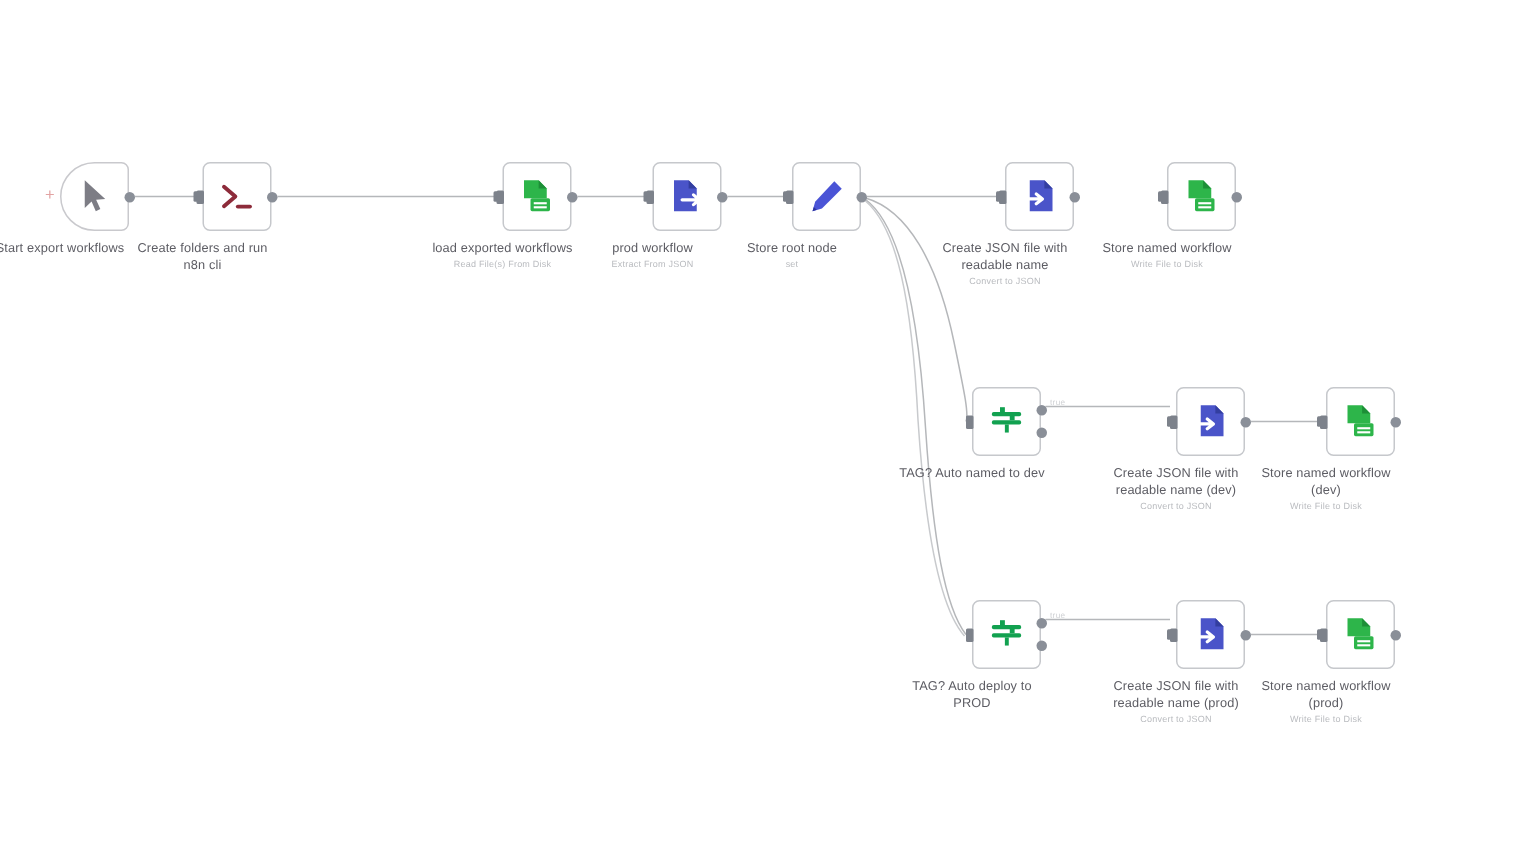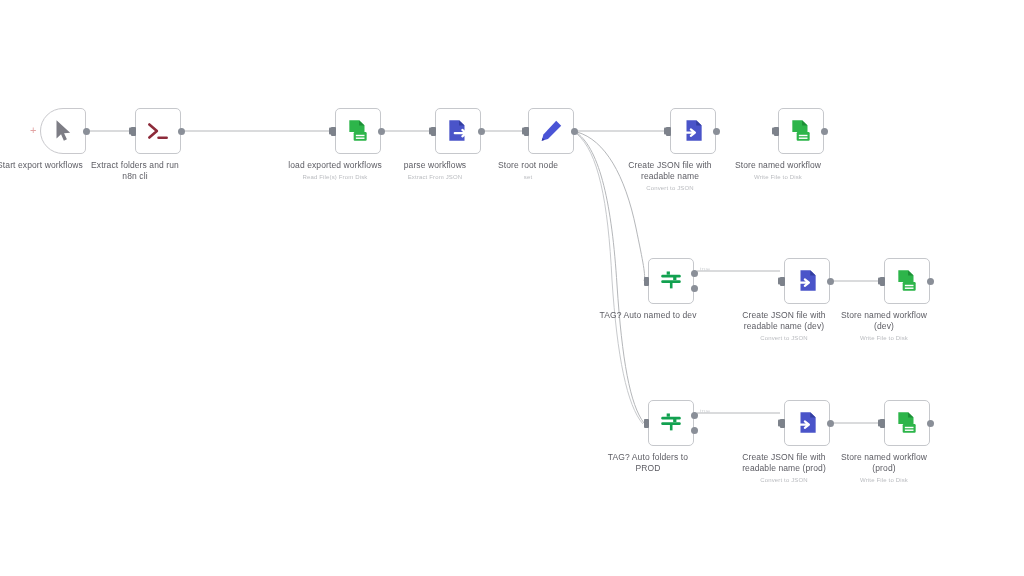--- a/index.html
+++ b/index.html
@@ -193,21 +193,21 @@
   <div class="node" style="left:135px; top:108px;">
     <div class="node-box">
       <svg class="node-icon" viewBox="0 0 24 24">
         <path d="M4 6 L11 12 L4 18" fill="none" stroke="#8d2b3a" stroke-width="2.4" stroke-linecap="round" stroke-linejoin="round"></path>
         <path d="M12.5 18.2 L20 18.2" fill="none" stroke="#8d2b3a" stroke-width="2.4" stroke-linecap="round"></path>
       </svg>
     </div>
     <div class="port in"></div>
     <div class="port out"></div>
     <div class="labels">
-      <div class="node-title">Extract folders and run
+      <div class="node-title">Create folders and run
 n8n cli</div>
       <div class="node-subtitle"></div>
     </div>
   </div>
 
   <div class="node" style="left:335px; top:108px;">
     <div class="node-box">
       <svg class="node-icon" viewBox="0 0 24 24">
         <path d="M4 2 H13 L18 7 V13 H4 Z" fill="#2db54a"></path>
         <path d="M13 2 V7 H18 Z" fill="#1d8f37"></path>
@@ -228,21 +228,21 @@
     <div class="node-box">
       <svg class="node-icon" viewBox="0 0 24 24">
         <path d="M4 2 H13 L18 7 V21 H4 Z" fill="#4a54c9"></path>
         <path d="M13 2 V7 H18 Z" fill="#333ea0"></path>
         <path d="M9 14 H19 M16 11 L19.5 14 L16 17" stroke="#ffffff" stroke-width="2" fill="none" stroke-linecap="round" stroke-linejoin="round"></path>
       </svg>
     </div>
     <div class="port in"></div>
     <div class="port out"></div>
     <div class="labels">
-      <div class="node-title">parse workflows</div>
+      <div class="node-title">prod workflow</div>
       <div class="node-subtitle">Extract From JSON</div>
     </div>
   </div>
 
   <div class="node" style="left:528px; top:108px;">
     <div class="node-box">
       <svg class="node-icon" viewBox="0 0 24 24">
         <path d="M16.8 2.6 L21.4 7.2 L9.2 19.4 L3.4 21 L5 15.2 Z" fill="#4a54d6"></path>
         <path d="M4.2 18.4 L6 20.2 L3.4 21 Z" fill="#2d349c"></path>
       </svg>
@@ -352,21 +352,21 @@
         <rect x="3" y="11.2" width="18" height="2.6" rx="1.1" fill="#12a150"></rect>
         <rect x="8" y="3.2" width="3" height="3" fill="#12a150"></rect>
         <rect x="14" y="8.2" width="3" height="3" fill="#12a150"></rect>
         <rect x="11" y="13.8" width="2.4" height="5" fill="#12a150"></rect>
       </svg>
     </div>
     <div class="port in"></div>
     <div class="port out o1"></div>
     <div class="port out o2"></div>
     <div class="labels">
-      <div class="node-title">TAG? Auto folders to
+      <div class="node-title">TAG? Auto deploy to
 PROD</div>
       <div class="node-subtitle"></div>
     </div>
   </div>
 
   <div class="node" style="left:784px; top:400px;">
     <div class="node-box">
       <svg class="node-icon" viewBox="0 0 24 24">
         <path d="M6 2 H15 L20 7 V21 H6 Z" fill="#4a54c9"></path>
         <path d="M15 2 V7 H20 Z" fill="#333ea0"></path>

